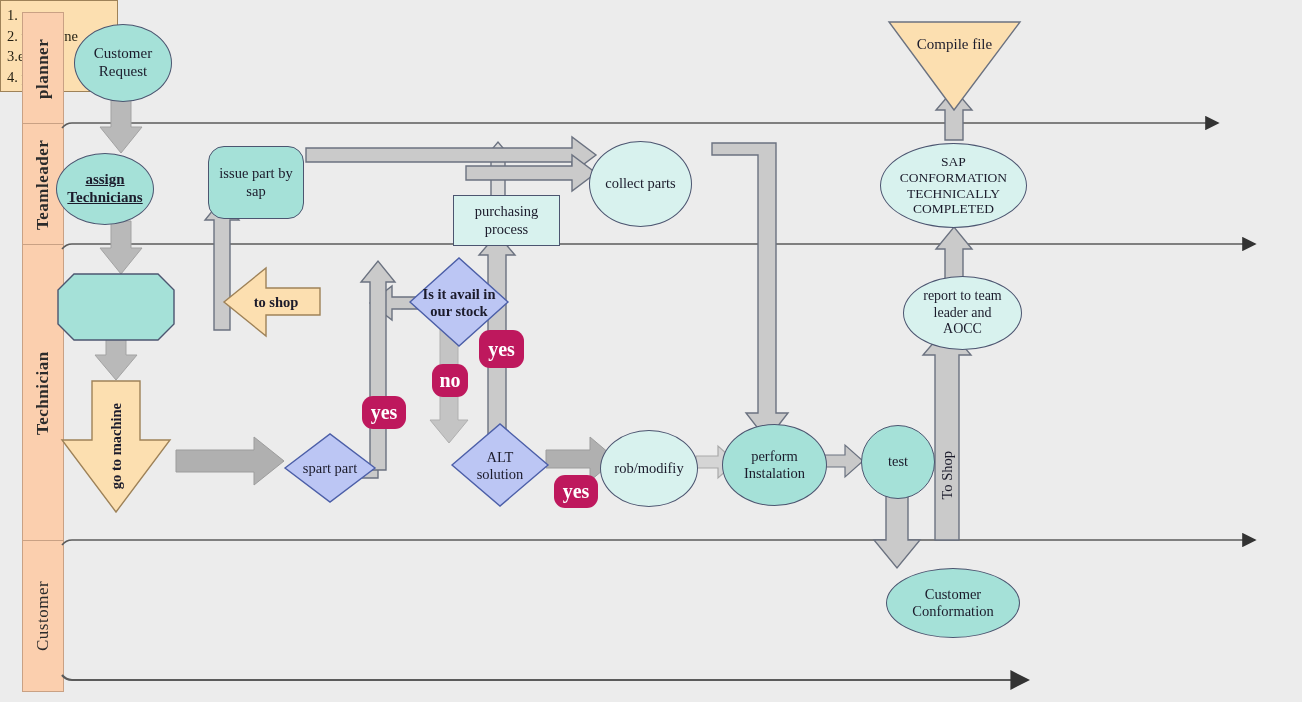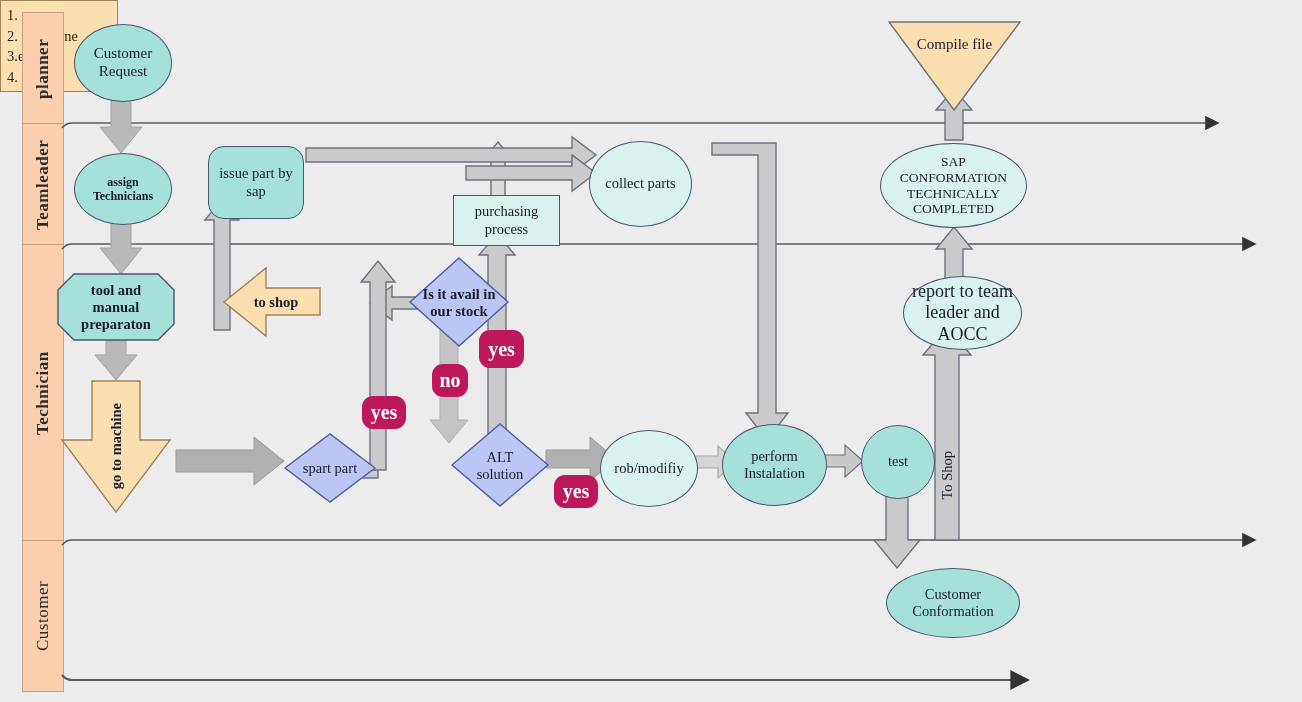--- a/index.html
+++ b/index.html
@@ -122,21 +122,21 @@
 
   <div class="node ell teal-d" style="left:74px;top:24px;width:96px;height:76px;font-size:15px;">
     <span style="white-space:pre-line;">Customer
 Request</span>
   </div>
 
   <div class="poly-lbl" style="left:889px;top:30px;width:131px;height:28px;font-size:15px;">
     <span>Compile file</span>
   </div>
 
-  <div class="node ell teal-d" style="left:74px;top:153px;width:96px;height:70px;font-size:12px;font-weight:bold;">
+  <div class="node ell teal-d" style="left:56px;top:153px;width:96px;height:70px;font-size:15px;font-weight:bold;text-decoration:underline;">
     <span style="white-space:pre-line;">assign
 Technicians</span>
   </div>
 
   <div class="node rect" style="left:208px;top:146px;width:94px;height:71px;font-size:14.5px;border-radius:16px;">
     <span style="white-space:pre-line;">issue part by
 sap</span>
   </div>
 
   <div class="node rect teal-l" style="left:453px;top:195px;width:105px;height:49px;font-size:14.5px;background:#d8f2ee;">
@@ -148,25 +148,20 @@
     <span>collect parts</span>
   </div>
 
   <div class="node ell teal-l" style="left:880px;top:143px;width:145px;height:83px;font-size:13.5px;">
     <span style="white-space:pre-line;">SAP
 CONFORMATION
 TECHNICALLY
 COMPLETED</span>
   </div>
 
-  <div class="poly-lbl" style="left:58px;top:274px;width:116px;height:66px;font-size:14.5px;font-weight:bold;">
-    <span style="white-space:pre-line;">tool and
-manual
-preparaton</span>
-  </div>
 
   <div class="poly-lbl" style="left:62px;top:381px;width:108px;height:131px;font-size:14.5px;font-weight:bold;">
     <span class="vtext">go to machine</span>
   </div>
 
   <div class="poly-lbl" style="left:230px;top:288px;width:92px;height:28px;font-size:14.5px;font-weight:bold;">
     <span>to shop</span>
   </div>
 
   <div class="poly-lbl" style="left:364px;top:280px;width:190px;height:45px;font-size:14.5px;font-weight:bold;">
@@ -189,21 +184,21 @@
   </div>
 
   <div class="node ell teal-l" style="left:600px;top:430px;width:96px;height:75px;font-size:14.5px;">
     <span>rob/modifiy</span>
   </div>
 
   <div class="node ell teal-d" style="left:861px;top:425px;width:72px;height:72px;font-size:14.5px;">
     <span>test</span>
   </div>
 
-  <div class="node ell teal-l" style="left:903px;top:276px;width:117px;height:72px;font-size:18px;">
+  <div class="node ell teal-l" style="left:903px;top:276px;width:117px;height:72px;font-size:14px;">
     <span style="white-space:pre-line;">report to team
 leader and
 AOCC</span>
   </div>
 
   <div class="poly-lbl" style="left:935px;top:420px;width:24px;height:110px;font-size:14.5px;">
     <span class="vtext">To Shop</span>
   </div>
 
   <div class="node ell teal-d" style="left:886px;top:568px;width:132px;height:68px;font-size:14.5px;">

